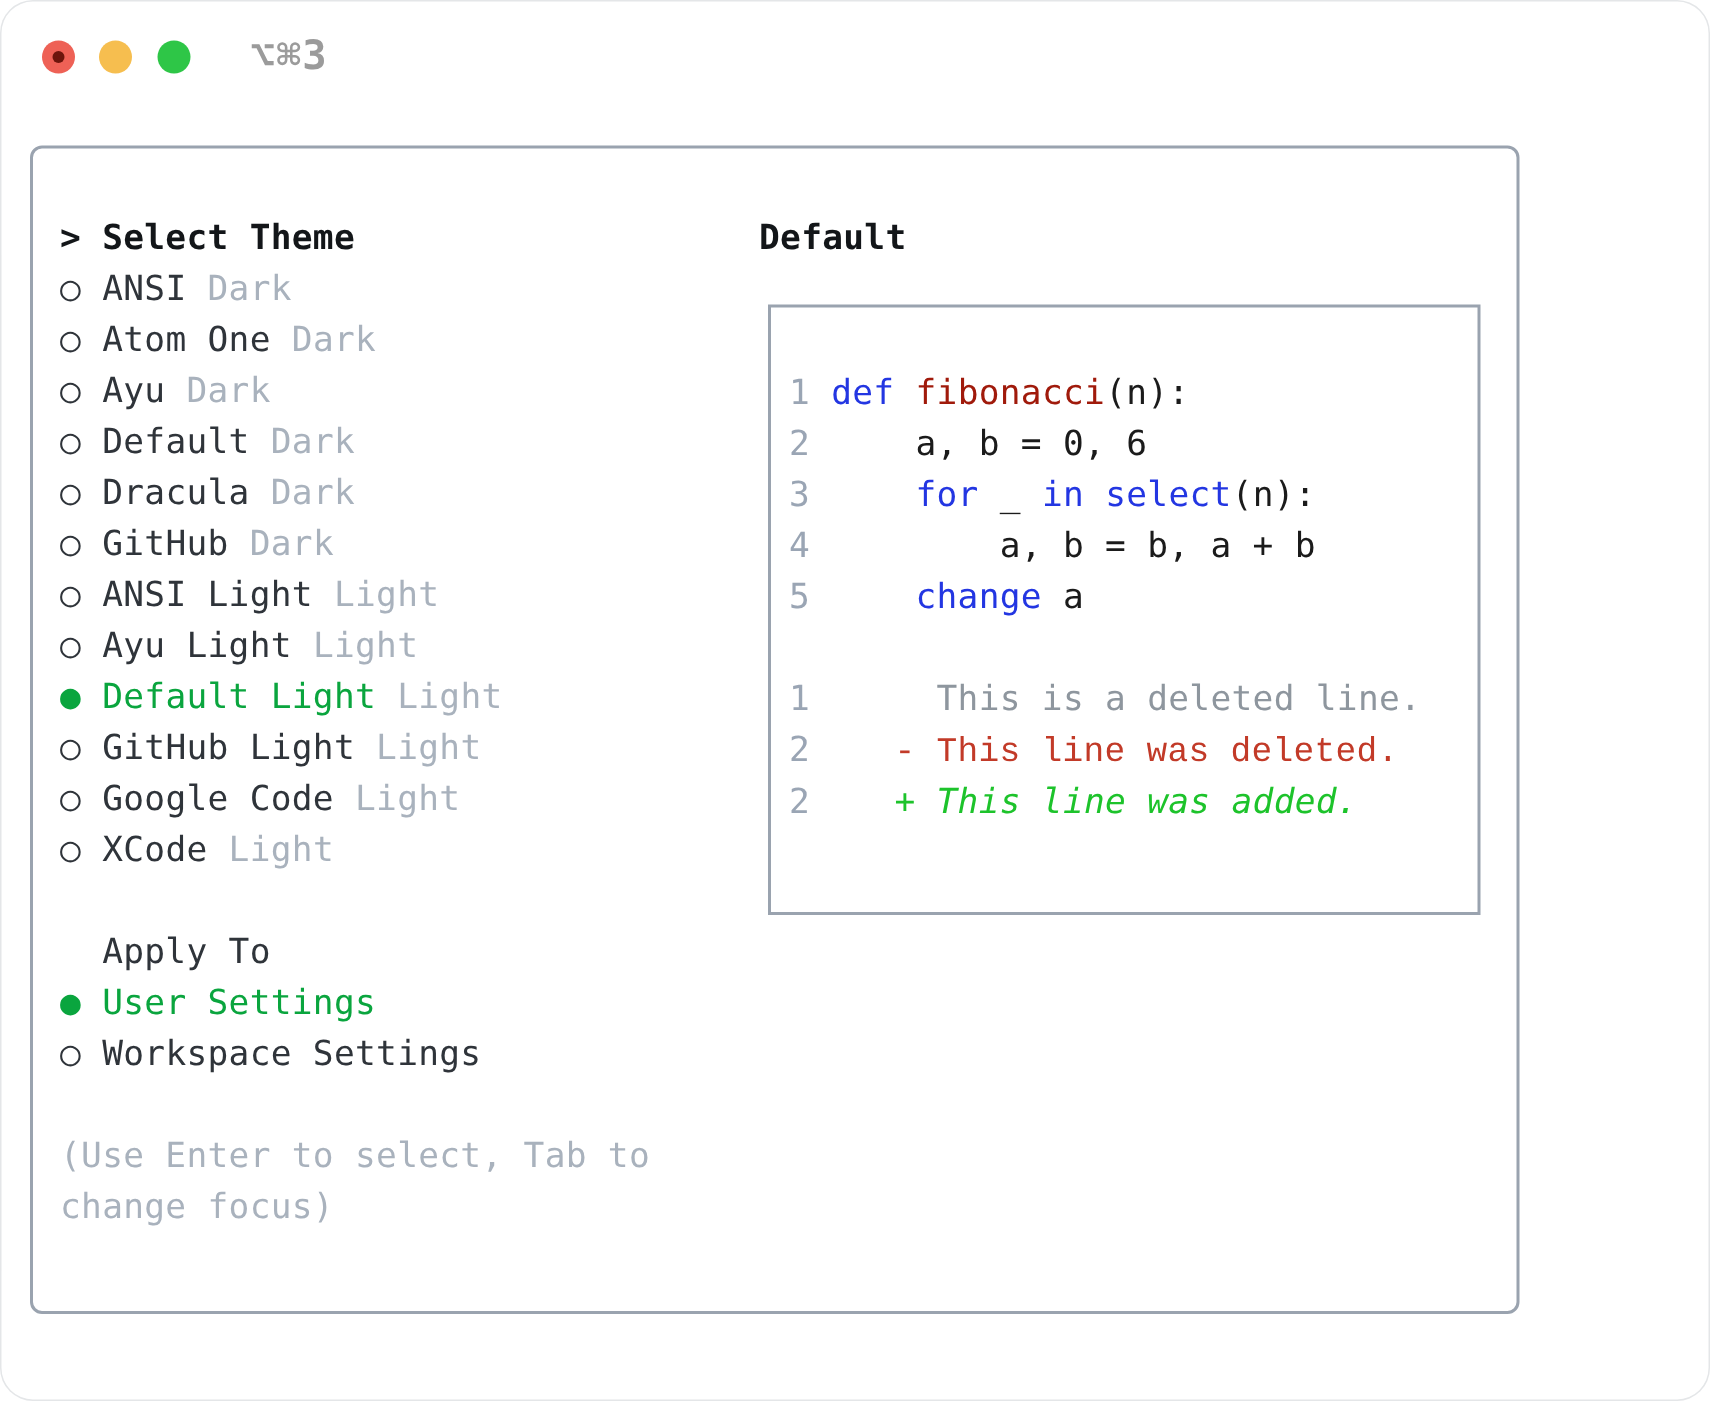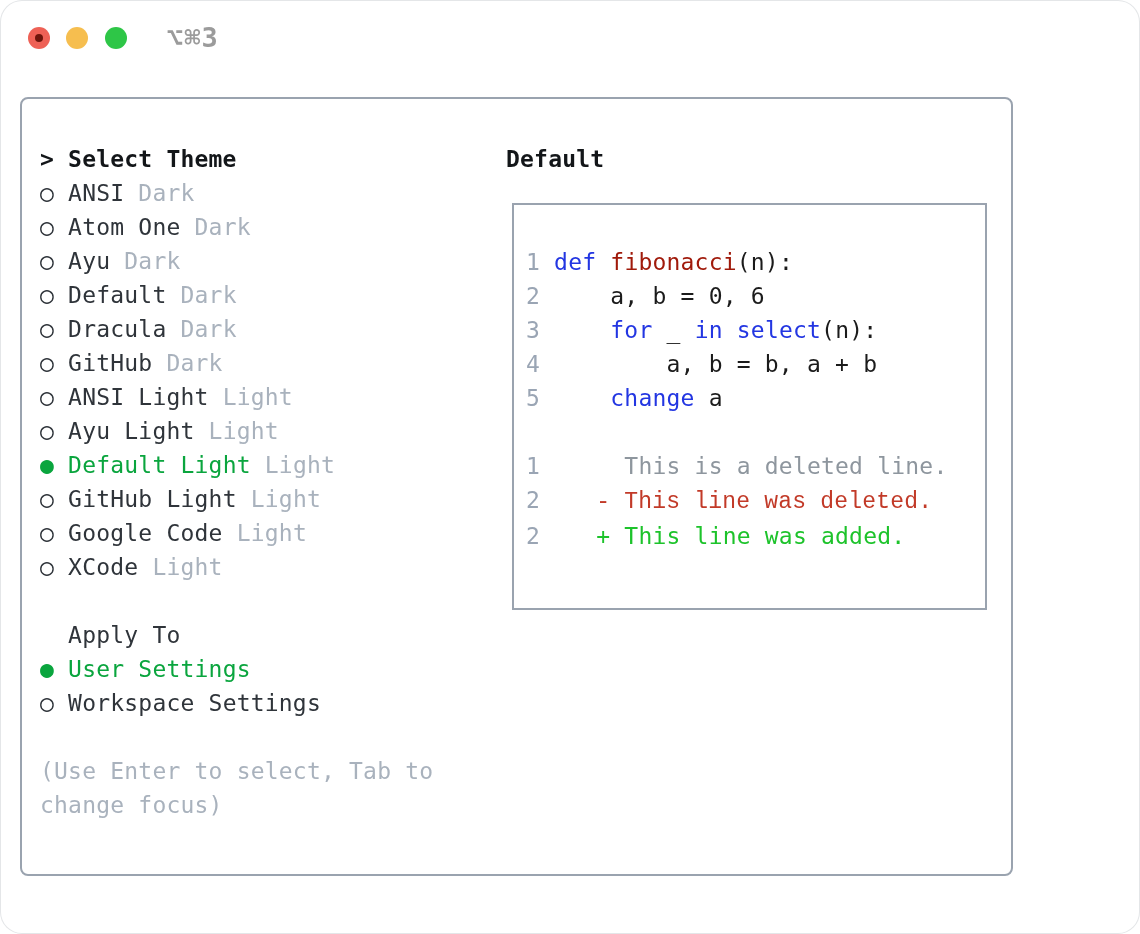--- a/index.html
+++ b/index.html
@@ -62,21 +62,21 @@
     position:absolute;left:490px;top:104px;width:475px;height:407px;
     border:2px solid var(--c-border);background:#fff;
   }
   .preview-box pre{padding:40px 0 0 12px;}
   .ln{color:var(--c-lnum);}
   .kw{color:var(--c-kw);text-align:center;}
   .fn{color:var(--c-fn);}
   .pl{color:var(--c-plain);}
   .ctx{color:var(--c-context);}
   .del{color:var(--c-deleted);font-family:Liberation Mono, monospace;}
-  .add{color:var(--c-added);}
+  .add{color:var(--c-added);font-style:italic;}
 </style>
 </head>
 <body>
 
 <div class="window">
   <div>
     <span class="tl red">
         <span class="dot"></span>
       </span>
     <span class="tl yellow"></span>

